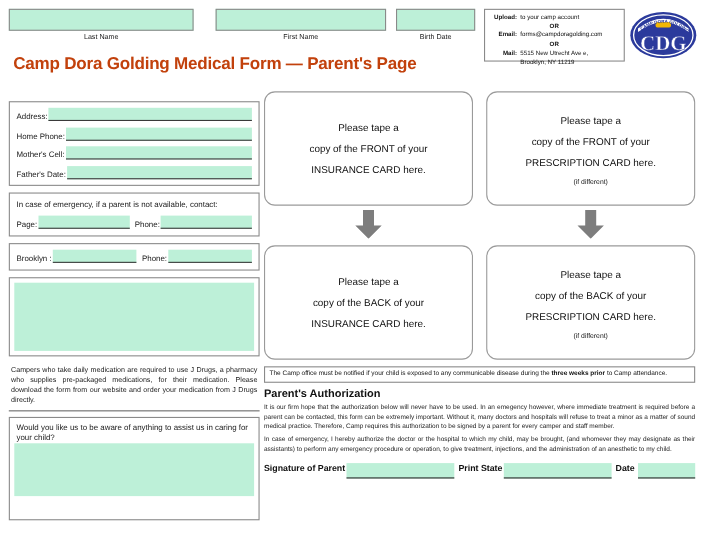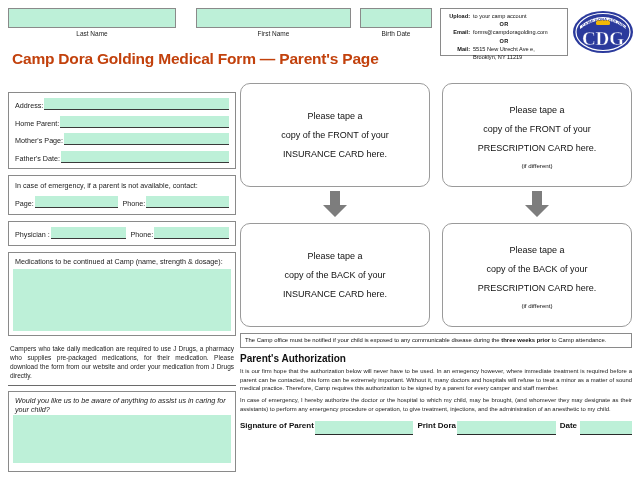--- a/index.html
+++ b/index.html
@@ -55,21 +55,21 @@
   .panel.p-phys{padding:5px 6px 5px 6px;}
 
   .panel.p-meds{padding:4px 0 0 0;}
   .medslab{font-size:7.2px;padding:0 6px 3px 6px;}
   .medsarea{height:62px;background:#bdf0d8;margin:0 4px 4px 4px;}
 
   .jdrugs{font-size:6.5px;line-height:9.2px;text-align:justify;color:#222;
     padding:2px 2px 4px 2px;}
   .hr{border-top:1px solid #6a6a6a;margin:1px 0 5px 0;}
 
-  .panel.p-care{padding:4px 0 4px 0;font-style:italic;}
+  .panel.p-care{padding:4px 0 17px 0;}
   .carelab{font-size:7.2px;line-height:9px;padding:0 6px 1px 6px;}
   .carearea{height:48px;background:#bdf0d8;margin:0 4px 4px 4px;}
 
   
   .rcol{position:absolute;left:240px;top:83px;width:392px;}
   .cardgrid{position:relative;height:248px;}
   .tapecard{position:absolute;border:1px solid #9a9a9a;border-radius:10px;background:#fff;
     display:flex;flex-direction:column;align-items:center;justify-content:center;
     text-align:center;box-sizing:border-box;}
   .tc-tl{left:0;top:0;width:190px;height:104px;}
@@ -154,25 +154,25 @@
   <div class="title">Camp Dora Golding Medical Form — Parent's Page</div>
 
   <div class="lcol">
 
     <div class="panel p-addr">
       <div class="row">
         <div class="lab">Address:</div>
         <div class="inp"></div>
       </div>
       <div class="row">
-        <div class="lab">Home Parent:</div>
-        <div class="inp"></div>
-      </div>
-      <div class="row">
-        <div class="lab">Mother's Page:</div>
+        <div class="lab">Home Phone:</div>
+        <div class="inp"></div>
+      </div>
+      <div class="row">
+        <div class="lab">Mother's Cell:</div>
         <div class="inp"></div>
       </div>
       <div class="row">
         <div class="lab">Father's Date:</div>
         <div class="inp"></div>
       </div>
     </div>
 
     <div class="panel p-emg">
       <div class="emgtitle">In case of emergency, if a parent is not available, contact:</div>
@@ -180,30 +180,29 @@
         <div class="lab">Page:</div>
         <div class="inp"></div>
         <div class="gap"></div>
         <div class="lab">Phone:</div>
         <div class="inp"></div>
       </div>
     </div>
 
     <div class="panel p-phys">
       <div class="row">
-        <div class="lab">Physician :</div>
+        <div class="lab">Brooklyn :</div>
         <div class="inp"></div>
         <div class="gap"></div>
         <div class="lab">Phone:</div>
         <div class="inp"></div>
       </div>
     </div>
 
     <div class="panel p-meds">
-      <div class="medslab">Medications to be continued at Camp (name, strength &amp; dosage):</div>
       <div class="medsarea"></div>
     </div>
 
     <div class="jdrugs">Campers who take daily medication are required to use J Drugs, a pharmacy who supplies pre-packaged medications, for their medication. Please download the form from our website and order your medication from J Drugs directly.</div>
     <div class="hr"></div>
 
     <div class="panel p-care">
       <div class="carelab">Would you like us to be aware of anything to assist us in caring for your child?</div>
       <div class="carearea"></div>
     </div>
@@ -250,20 +249,20 @@
 
     <div class="discbox"><span>The Camp office must be notified if your child is exposed to any communicable disease during the </span><b>three weeks prior</b><span> to Camp attendance.</span></div>
 
     <div class="authtitle">Parent's Authorization</div>
     <div class="authp ap1">It is our firm hope that the authorization below will never have to be used. In an emegency however, where immediate treatment is required before a parent can be contacted, this form can be extremely important. Without it, many doctors and hospitals will refuse to treat a minor as a matter of sound medical practice. Therefore, Camp requires this authorization to be signed by a parent for every camper and staff member.</div>
     <div class="authp ap2">In case of emergency, I hereby authorize the doctor or the hospital to which my child, may be brought, (and whomever they may designate as their assistants) to perform any emergency procedure or operation, to give treatment, injections, and the administration of an anesthetic to my child.</div>
 
     <div class="sigrow">
       <div class="lab2">Signature of Parent</div>
       <div class="sig sig-a"></div>
-      <div class="lab2">Print Dora</div>
+      <div class="lab2">Print State</div>
       <div class="sig sig-b"></div>
       <div class="lab2">Date</div>
       <div class="sig sig-c"></div>
     </div>
   </div>
 
 </div>
 
 </body></html>

